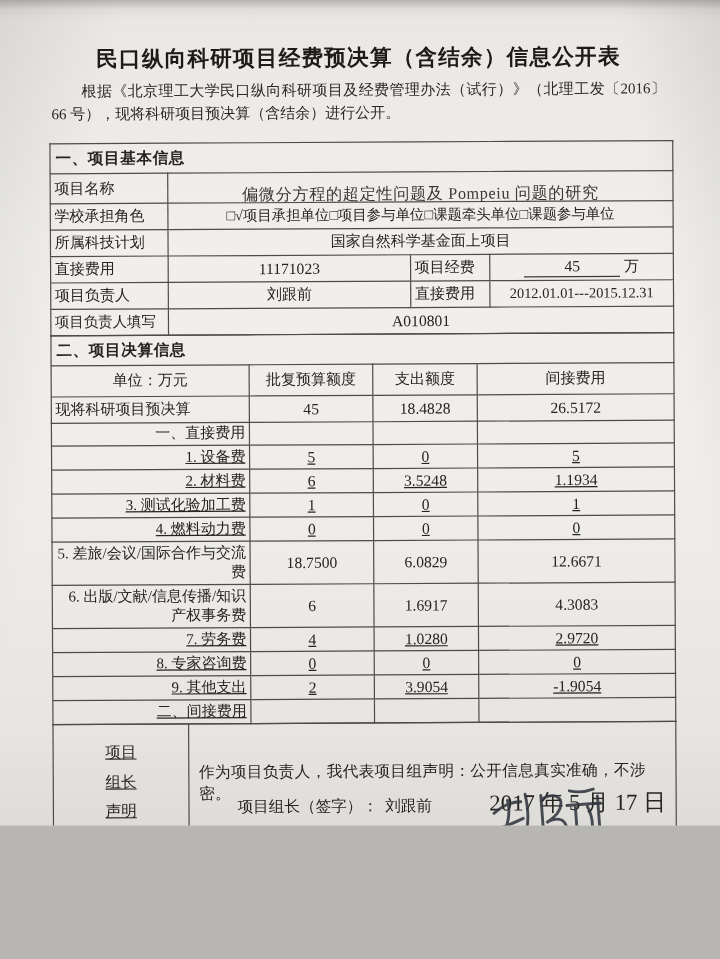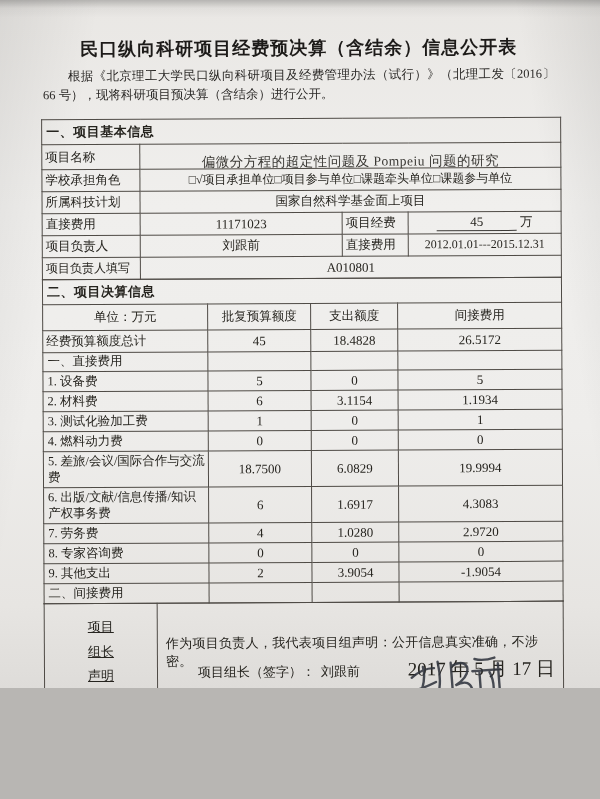--- a/index.html
+++ b/index.html
@@ -27,23 +27,23 @@
   .lblc{text-align:left;}
   .vc{text-align:center;}
   .num{text-align:center;font-family:"Liberation Serif","DejaVu Serif",serif;font-size:13px;}
   .small{font-size:12px;}
   .namecell{vertical-align:bottom;}
   .projname{display:block;text-align:center;font-size:13.5px;color:#3a3834;
     line-height:1;padding-top:9px;margin-bottom:-3px;letter-spacing:0.5px;}
   .ulineval{display:inline-block;width:80px;border-bottom:1px solid #3c3a37;
     text-align:center;line-height:1.2;}
   .h21 td{height:20px;} .h23 td{height:22px;} .h20 td{height:19px;}
-  .h24 td{height:23px;} .h18 td{height:16px;} .h19 td{height:17px;}
+  .h24 td{height:23px;} .h18 td{height:16px;} .h19 td{height:17px;text-decoration:underline;}
   .h2line td{height:33px;}
-  .lbl-left{text-align:left;padding-left:4px !important;line-height:1.25;}
+  .lbl-left{text-align:right;padding-left:4px !important;line-height:1.25;}
   .decl-label{width:113px;text-align:center;line-height:1.9;font-size:13px;}
   .decl-cell{position:relative;height:86px;vertical-align:top;padding:6px 6px 4px 8px !important;}
   .decl-statement{font-size:13px;letter-spacing:0.3px;}
   .decl-signline{position:absolute;left:40px;right:6px;bottom:16px;display:flex;
     align-items:baseline;font-size:13px;}
   .decl-date{margin-left:auto;padding-right:2px;font-size:19px;}
   .sig{position:absolute;left:248px;bottom:-16px;transform:rotate(-4deg);}
   .note{margin:7px 0 0 36px;font-size:12.5px;color:#2a2826;letter-spacing:0.5px;}
   .bleed{position:absolute;left:0;top:695px;width:600px;height:104px;pointer-events:none;}
   .bleed i{position:absolute;display:block;filter:blur(2px);background:#7a7875;border-radius:3px;}
@@ -119,60 +119,60 @@
           <tr class="h21">
         <td class="sec" colspan="4">二、项目决算信息</td>
       </tr>
       <tr class="h24">
         <td class="vc">单位：万元</td>
         <td class="vc">批复预算额度</td>
         <td class="vc">支出额度</td>
         <td class="vc">间接费用</td>
       </tr>
       <tr class="h20">
-        <td class="lblc">经费预算额度总计</td>
+        <td class="lblc">现将科研项目预决算</td>
         <td class="num">45</td>
         <td class="num">18.4828</td>
         <td class="num">26.5172</td>
       </tr>
       <tr class="h18">
         <td class="lbl-left">一、直接费用</td>
         <td></td>
         <td></td>
         <td></td>
       </tr>
       <tr class="h19">
         <td class="lbl-left">1. 设备费</td>
         <td class="num">5</td>
         <td class="num">0</td>
         <td class="num">5</td>
       </tr>
       <tr class="h19">
         <td class="lbl-left">2. 材料费</td>
         <td class="num">6</td>
-        <td class="num">3.1154</td>
+        <td class="num">3.5248</td>
         <td class="num">1.1934</td>
       </tr>
       <tr class="h19">
         <td class="lbl-left">3. 测试化验加工费</td>
         <td class="num">1</td>
         <td class="num">0</td>
         <td class="num">1</td>
       </tr>
       <tr class="h19">
         <td class="lbl-left">4. 燃料动力费</td>
         <td class="num">0</td>
         <td class="num">0</td>
         <td class="num">0</td>
       </tr>
       <tr class="h2line">
         <td class="lbl-left">5. 差旅/会议/国际合作与交流费</td>
         <td class="num">18.7500</td>
         <td class="num">6.0829</td>
-        <td class="num">19.9994</td>
+        <td class="num">12.6671</td>
       </tr>
       <tr class="h2line">
         <td class="lbl-left">6. 出版/文献/信息传播/知识产权事务费</td>
         <td class="num">6</td>
         <td class="num">1.6917</td>
         <td class="num">4.3083</td>
       </tr>
       <tr class="h19">
         <td class="lbl-left">7. 劳务费</td>
         <td class="num">4</td>

